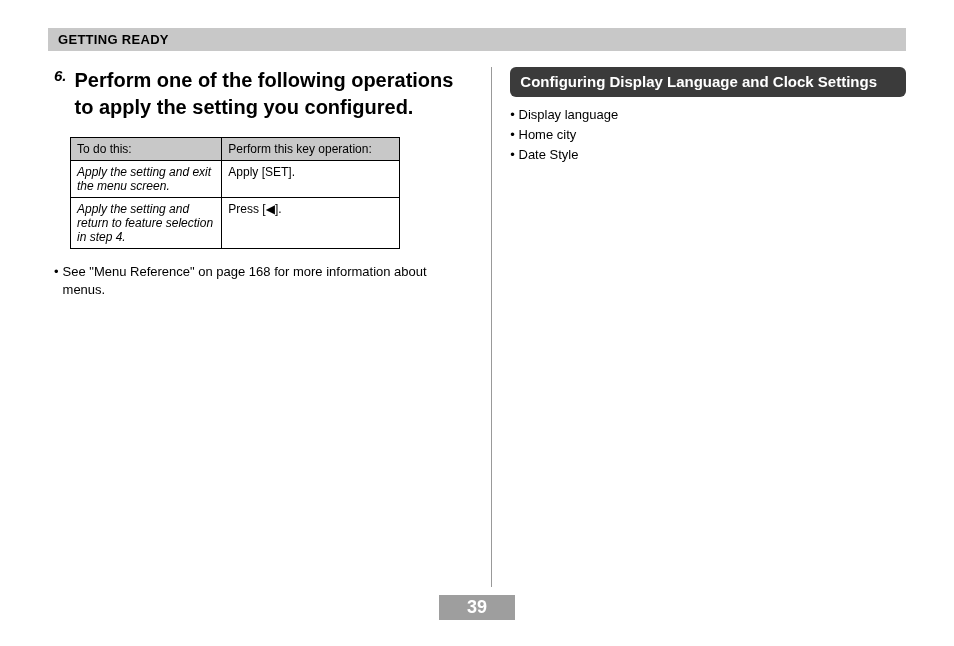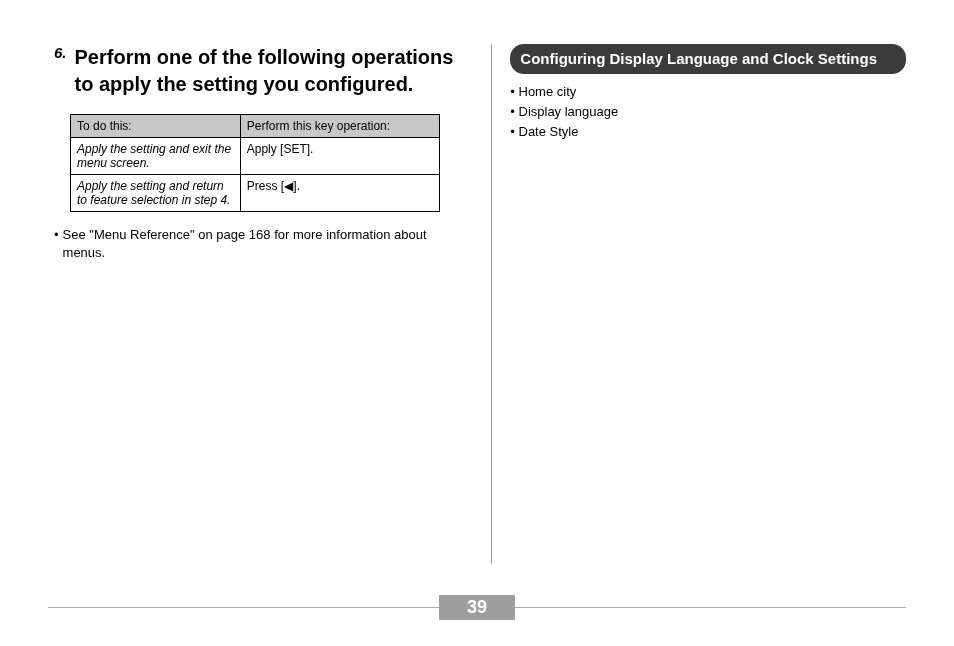--- a/index.html
+++ b/index.html
@@ -54,21 +54,21 @@
     margin-right: 8px;
   }
   .step-text {
     font-weight: bold;
     line-height: 1.35;
     font-size: 20px;
   }
   table.info {
     border-collapse: collapse;
     margin-left: 22px;
-    width: 370px;
+    width: 330px;
     font-size: 12px;
   }
   table.info th, table.info td {
     border: 1px solid #000;
     padding: 4px 6px;
     vertical-align: top;
     text-align: left;
     font-weight: normal;
   }
   table.info th {
@@ -88,21 +88,21 @@
     display: flex;
     font-size: 13px;
     line-height: 1.4;
   }
   .bullet-dot {
     margin-right: 4px;
   }
   .callout {
     background: #3b3b3b;
     color: #fff;
-    border-radius: 14px;
+    border-radius: 6px;
     padding: 5px 10px;
     font-weight: bold;
     font-size: 15px;
     line-height: 1.3;
     margin-bottom: 8px;
   }
   .paragraph {
     font-size: 13px;
     line-height: 1.45;
     margin: 6px 0 14px 0;
@@ -113,39 +113,41 @@
     margin: 0 0 14px 0;
   }
   
   .footer {
     position: absolute;
     bottom: 26px;
     left: 48px;
     right: 48px;
     display: flex;
     align-items: center;
+    flex-direction: column;
   }
   .footline {
     flex: 1;
     height: 1px;
     background: #aaa;
   }
   .pagenum {
     background: #9e9e9e;
     color: #fff;
     font-weight: bold;
     font-size: 18px;
     padding: 2px 28px;
     margin: 0 0;
   }
 </style>
 </head>
 <body>
 
 <div class="page">
+  <div class="header-bar">GETTING READY</div>
 
   <div class="columns">
 
     <div class="col-left">
       <div class="step-wrap">
         <div class="step-num">6.</div>
         <div class="step-text">Perform one of the following operations to apply the setting you configured.</div>
       </div>
 
       <table class="info">
@@ -169,22 +171,22 @@
         <span class="bullet-dot">•</span>
         <span>See "Menu Reference" on page 168 for more information about menus.</span>
       </div>
     </div>
 
     <div class="col-sep"></div>
 
     <div class="col-right">
       <div class="callout">Configuring Display Language and Clock Settings</div>
       <div class="simple-bullets">
+        <div>• <span>Display language</span></div>
         <div>• <span>Home city</span></div>
-        <div>• <span>Display language</span></div>
         <div>• <span>Date Style</span></div>
       </div>
     </div>
   </div>
 </div>
 
 <div class="footer">
   <div class="footline"></div>
   <div class="pagenum">39</div>
   <div class="footline"></div>

